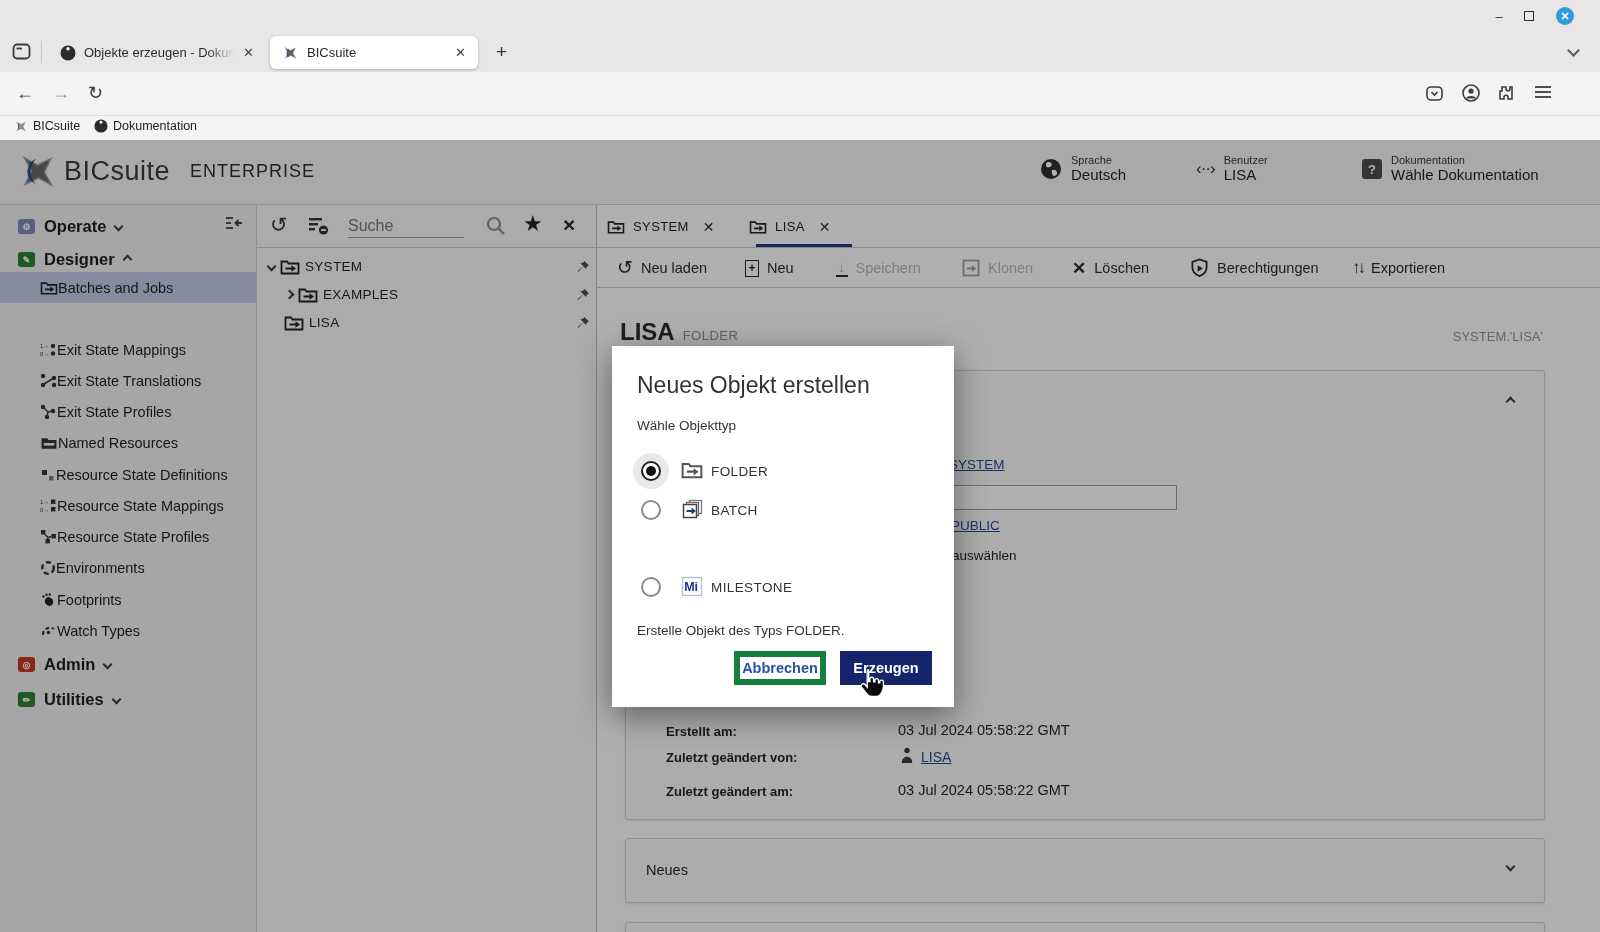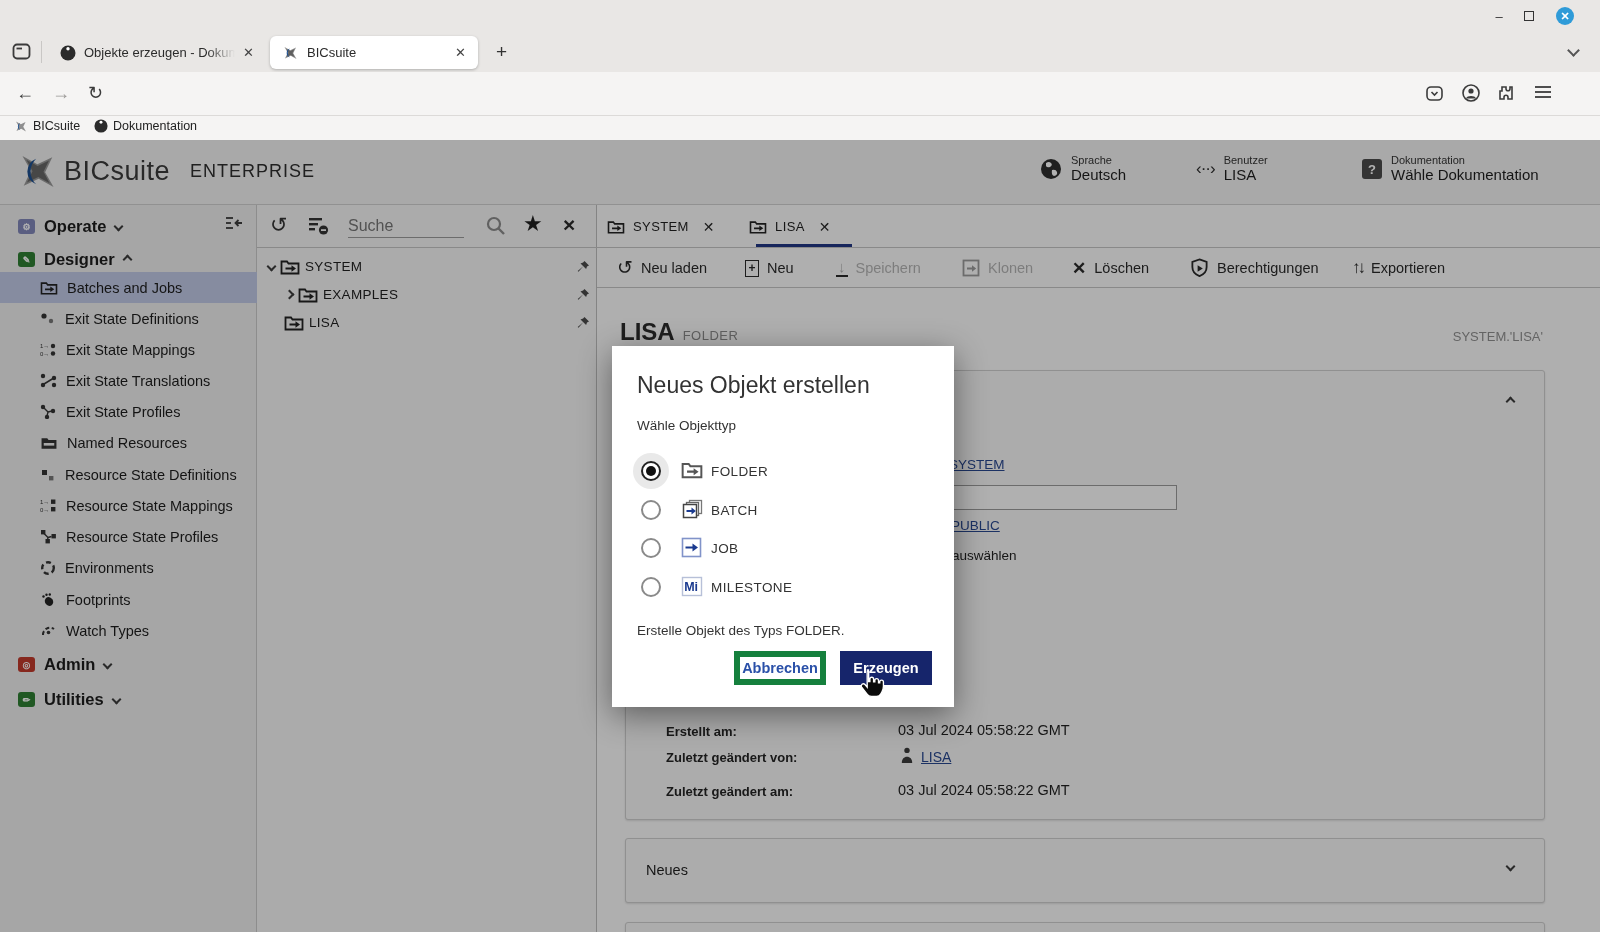--- a/index.html
+++ b/index.html
@@ -34,21 +34,21 @@
   #appheader { position:absolute; left:0; top:0; width:1600px; height:65px; background:#f1f1f1; border-bottom:1px solid #cfcfcf; }
   #brand { position:absolute; left:64px; top:16px; font-size:27px; color:#3a3a3a; letter-spacing:.5px; }
   #edition { position:absolute; left:190px; top:21px; font-size:18px; color:#2e2e2e; letter-spacing:1px; }
   .hdgrp { position:absolute; top:14px; display:flex; align-items:center; gap:9px; }
   .hdlbl { font-size:11px; color:#333; }
   .hdval { font-size:15px; color:#1e1e1e; }
 
   #sidebar { position:absolute; left:0; top:65px; width:257px; bottom:0; background:#ededed; border-right:1px solid #c9c9c9; }
   .side-sec { position:absolute; left:0; width:257px; height:33px; display:flex; align-items:center; gap:9px; padding-left:18px;
     font-size:16.5px; font-weight:bold; color:#1d1d1d; }
-  .side-item { position:absolute; left:0; width:257px; height:31px; display:flex; align-items:center; gap:9px; padding-left:40px;
+  .side-item { position:absolute; left:0; width:257px; height:31px; display:flex; align-items:center; padding-left:40px;
     font-size:14.5px; color:#1d1d1d; }
   .side-item.sel { background:#bfc8e5; }
   .sqicon { width:17px; height:15px; border-radius:3px; display:flex; align-items:center; justify-content:center;
     color:#fff; font-size:9px; flex:none; }
 
   #treepanel { position:absolute; left:257px; top:65px; width:340px; bottom:0; background:#f4f4f4; border-right:1px solid #bdbdbd; }
   #treebar { position:absolute; left:0; top:0; width:340px; height:43px; border-bottom:1px solid #c4c4c4; }
   #suche { position:absolute; left:91px; top:9px; width:116px; height:24px; border:none; border-bottom:1px solid #9a9a9a;
     background:transparent; font-size:16px; color:#444; font-family:"Liberation Sans",sans-serif; }
   .treerow { position:absolute; display:flex; align-items:center; gap:5px; font-size:13.5px; color:#1f1f1f; letter-spacing:.3px; }
@@ -264,27 +264,20 @@
       <span>Designer</span>
         <span class="chv up"></span>
     </div>
 
     <div class="side-item sel" style="top:67px;">
       <svg width="18" height="15" viewBox="0 0 20 17">
           <path d="M1.5 3.5 H7 L8.5 5.5 H18.5 V15.5 H1.5 Z" fill="none" stroke="#222" stroke-width="1.8"></path>
           <path d="M5.5 9.5 h6 v-2.2 l4.5 3.2 -4.5 3.2 V11.5 h-6 z" fill="#222"></path>
         </svg>
       <span>Batches and Jobs</span>
-    </div>
-    <div class="side-item" style="top:98px;">
-      <svg width="16" height="14" viewBox="0 0 16 14">
-          <circle cx="4" cy="4" r="2.6" fill="#333"></circle>
-          <circle cx="11" cy="9" r="2.2" fill="#777"></circle>
-        </svg>
-      <span>Exit State Definitions</span>
     </div>
     <div class="side-item" style="top:129px;">
       <svg width="17" height="15" viewBox="0 0 17 15">
           <text x="0" y="6" font-size="6" fill="#333">1→</text>
           <circle cx="13" cy="4" r="2.2" fill="#333"></circle>
           <text x="0" y="13.5" font-size="6" fill="#333">0→</text>
           <circle cx="13" cy="11.5" r="2.2" fill="#333"></circle>
         </svg>
       <span>Exit State Mappings</span>
     </div>
@@ -549,30 +542,20 @@
       <svg width="23" height="21" viewBox="0 0 23 21">
           <rect x="8.5" y="1.5" width="12" height="13" fill="#fff" stroke="#777" stroke-width="1.3"></rect>
           <rect x="5.5" y="3.5" width="12" height="13" fill="#fff" stroke="#666" stroke-width="1.3"></rect>
           <rect x="2.5" y="5.5" width="13" height="13" fill="#fff" stroke="#444" stroke-width="1.5"></rect>
           <path d="M5.5 11 h5 v-2.4 l4.4 3.4 -4.4 3.4 V13 h-5 z" fill="#1a3a8f"></path>
         </svg>
     </span>
     <span class="optlbl">BATCH</span>
   </div>
 
-  <div class="opt" style="top:183px;">
-    <span class="radio"></span>
-    <span class="opticon">
-      <svg width="21" height="21" viewBox="0 0 21 21">
-          <rect x="1.5" y="1.5" width="18" height="18" fill="#fff" stroke="#8193c9" stroke-width="1.6"></rect>
-          <path d="M4.5 10.5 h7 v-3 l5.5 4 -5.5 4 v-3 h-7 z" fill="#1a3a8f" transform="translate(0,-1)"></path>
-        </svg>
-    </span>
-    <span class="optlbl">JOB</span>
-  </div>
 
   <div class="opt" style="top:222px;">
     <span class="radio"></span>
     <span class="opticon">
       <svg width="22" height="21" viewBox="0 0 22 21">
           <rect x="1.5" y="1.5" width="19" height="18" fill="#fff" stroke="#b7c0d8" stroke-width="1.4"></rect>
           <text x="3.2" y="15" font-size="12.5" font-weight="bold" fill="#1a3a8f" font-family="Liberation Sans, sans-serif">Mi</text>
         </svg>
     </span>
     <span class="optlbl">MILESTONE</span>

